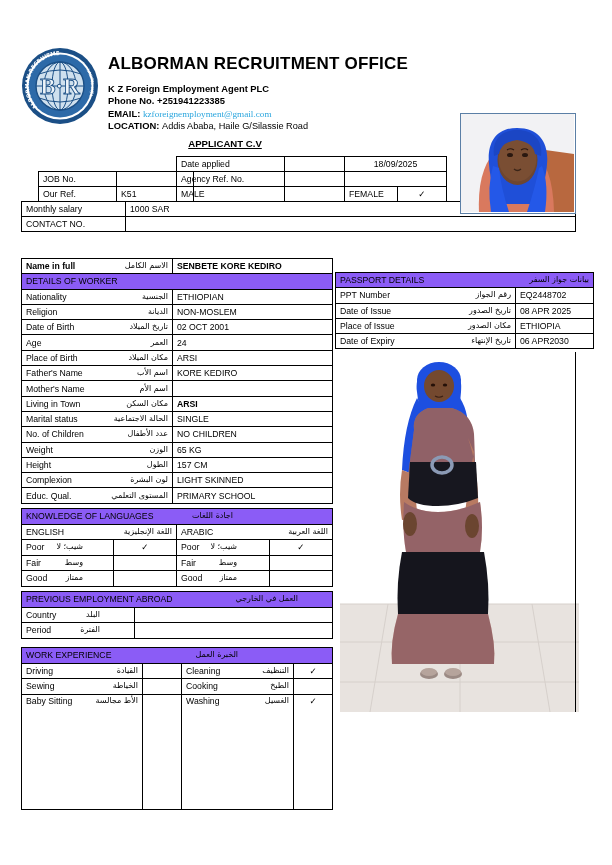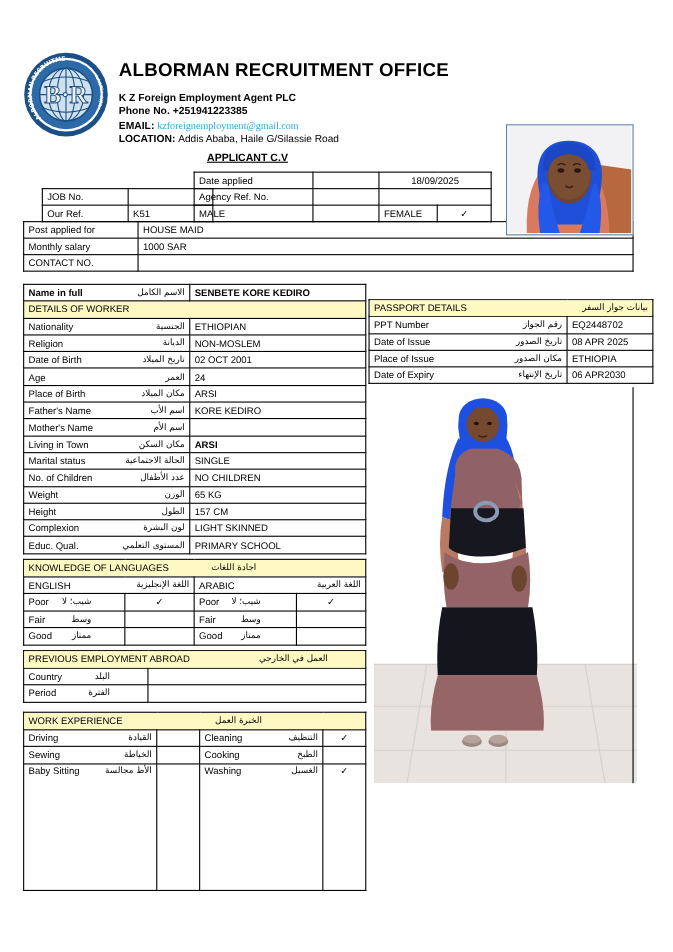--- a/index.html
+++ b/index.html
@@ -29,21 +29,21 @@
   
   .cv-title {
     position:absolute; left:0; top:138px; width:450px;
     text-align:center; font-size:9.6px; font-weight:bold;
     text-decoration:underline;
   }
 
   
   .tbl { position:absolute; border-collapse:collapse; table-layout:fixed; }
   .tbl td { border:1px solid #000; font-size:8.7px; padding:1px 4px; height:15px; vertical-align:middle; }
-  .hdr { background:#fef9c3; font-size:8.7px; }
+  .hdr { background:#8b5cf6; font-size:8.7px; }
   .b { font-weight:bold; }
   .ctr { text-align:center; }
 
   
   #job-table { left:38px; top:171px; width:155px; }
   #job-table td { height:15px; }
 
   
   #date-table { left:176px; top:156px; width:270px; }
   #date-table td { height:15px; }
@@ -184,24 +184,20 @@
       </tr>
     </tbody>
   </table>
 
   <table class="tbl" id="post-table">
     <colgroup>
         <col style="width:104px">
         <col style="width:450px">
       </colgroup>
     <tbody>
-      <tr>
-        <td>Post applied for</td>
-        <td>HOUSE MAID</td>
-      </tr>
       <tr>
         <td>Monthly salary</td>
         <td>1000 SAR</td>
       </tr>
       <tr>
         <td>CONTACT NO.</td>
         <td></td>
       </tr>
     </tbody>
   </table>

